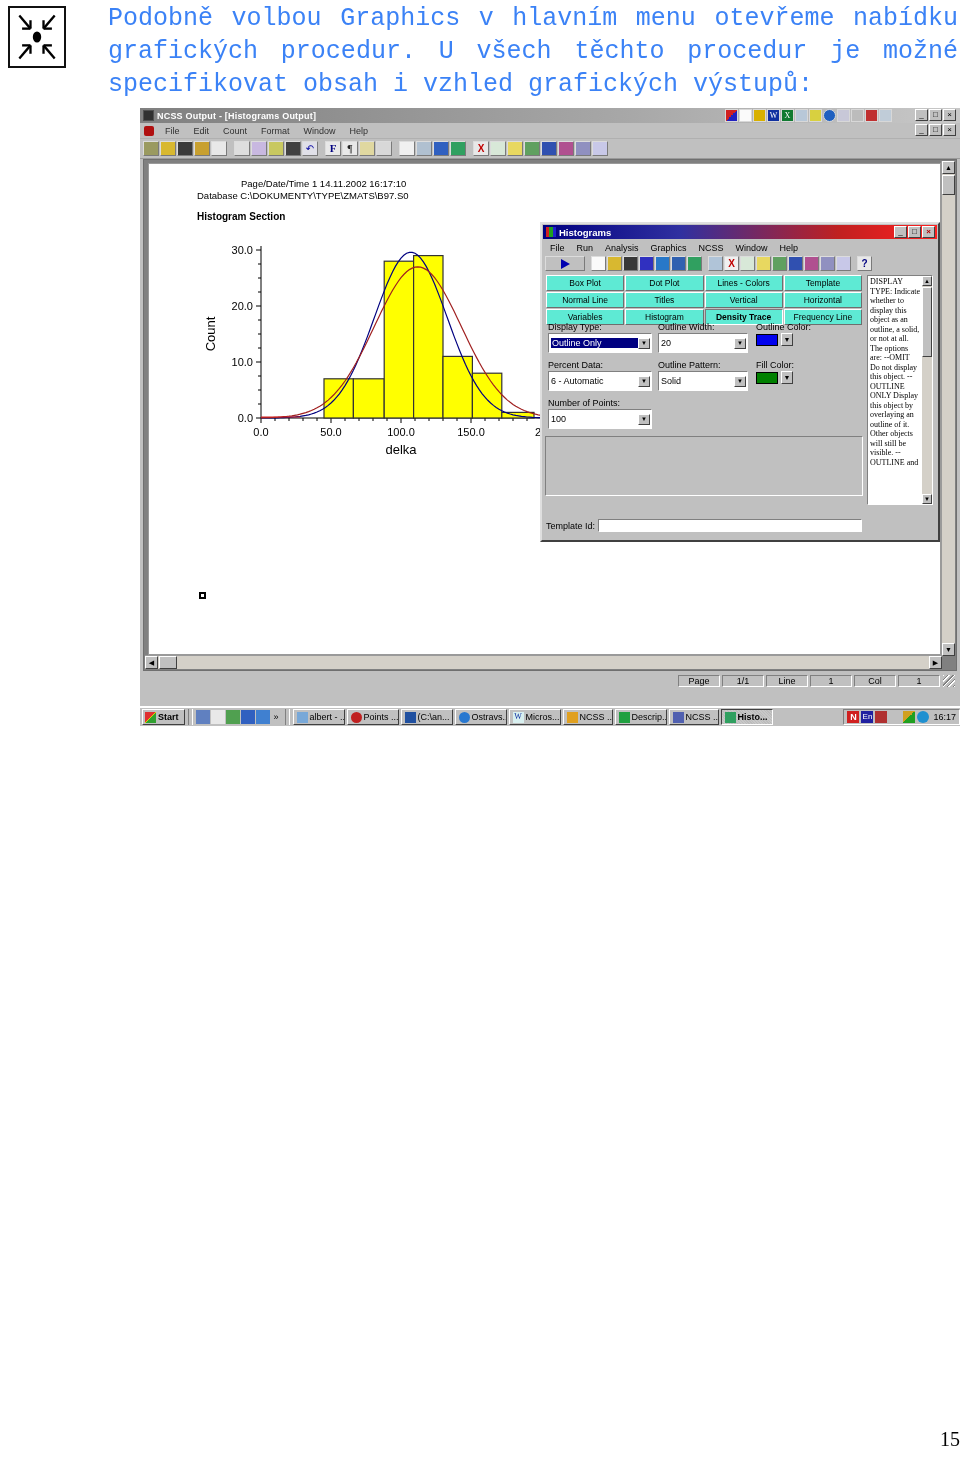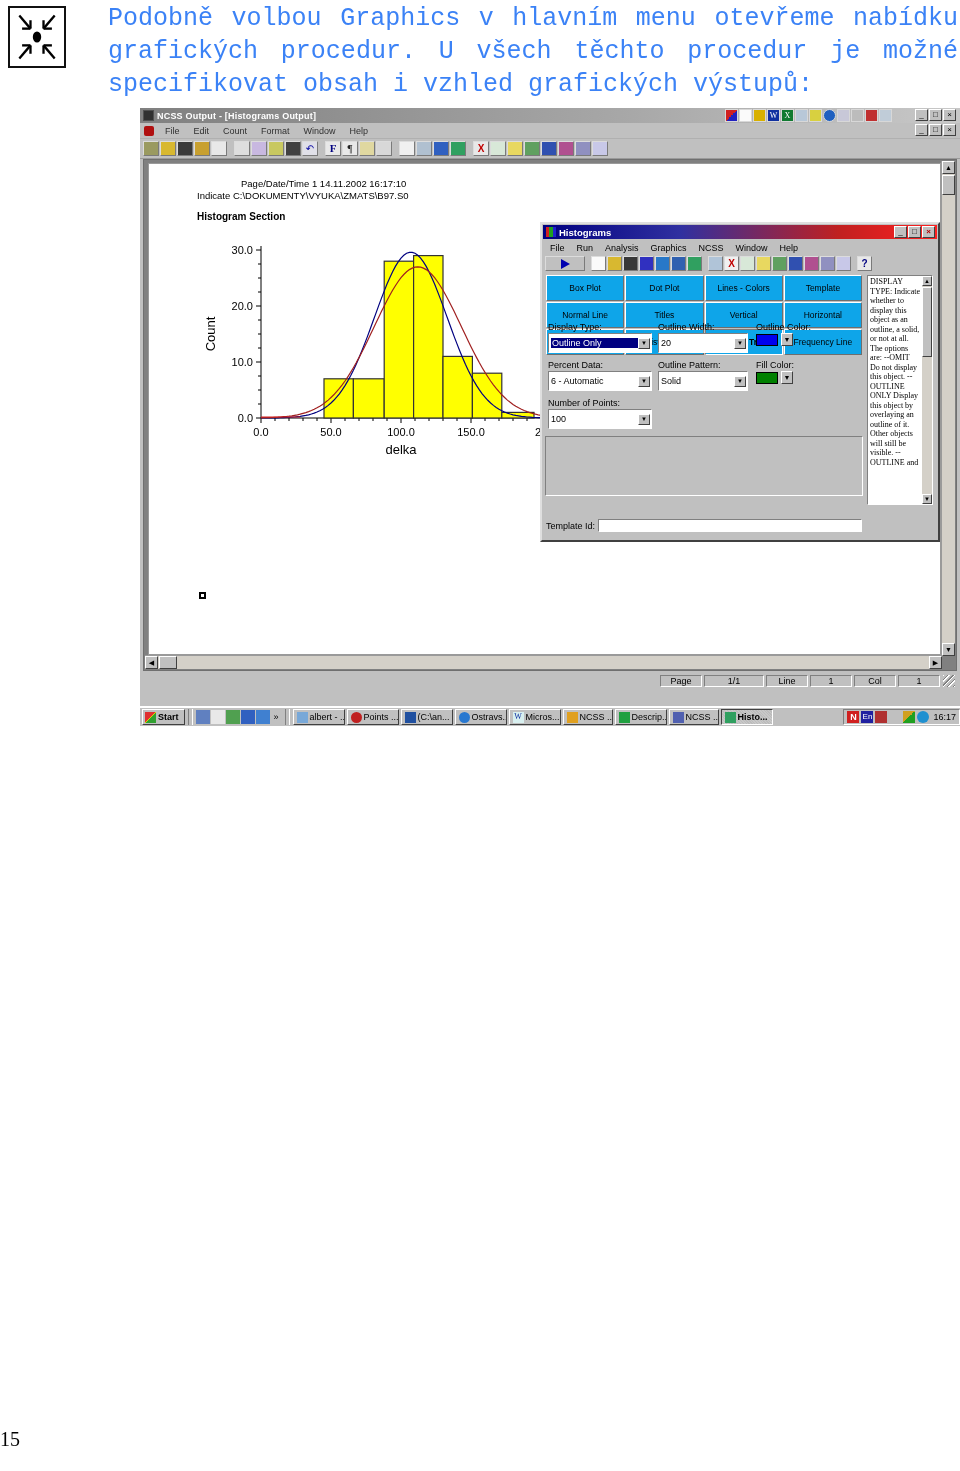--- a/index.html
+++ b/index.html
@@ -116,21 +116,21 @@
   .dtbtn{width:15px;height:15px;border:1px solid #dcdcdc;border-right-color:#7a7a7a;
          border-bottom-color:#7a7a7a;box-sizing:border-box;overflow:hidden;position:relative;}
   .runbtn{width:40px;height:15px;border:1px solid #dcdcdc;border-right-color:#7a7a7a;
           border-bottom-color:#7a7a7a;box-sizing:border-box;display:flex;align-items:center;
           justify-content:center;}
   .tri{width:0;height:0;border-left:9px solid #0000b0;border-top:5px solid transparent;
        border-bottom:5px solid transparent;}
 
   .tabs{position:absolute;left:4px;top:51px;width:316px;}
   .tabrow{display:flex;gap:1px;margin-bottom:1px;}
-  .tab{flex:1;height:26px;background:#0ea5e9;border:1px solid #fff;border-right-color:#6e6e6e;
+  .tab{flex:1;height:16px;background:#5eead4;border:1px solid #fff;border-right-color:#6e6e6e;
        border-bottom-color:#6e6e6e;box-sizing:border-box;display:flex;align-items:center;
        justify-content:center;font-size:8.5px;color:#000;}
   .tab.active{font-weight:bold;border:1px solid #7a7a7a;border-right-color:#fff;border-bottom-color:#fff;}
 
   .fields{position:absolute;left:4px;top:98px;width:316px;height:110px;}
   .fcol{position:absolute;}
   .flab{font-size:9px;color:#000;margin-bottom:1px;white-space:nowrap;}
   .combo{height:20px;background:#fff;border:1px solid #808080;border-right-color:#fff;
          border-bottom-color:#fff;box-sizing:border-box;display:flex;align-items:center;
          font-size:9px;padding-left:2px;position:relative;}
@@ -152,21 +152,21 @@
             font-family:Liberation Serif, serif;}
   .helpsb{position:absolute;right:0;top:0;bottom:0;width:10px;background:#d4d0c8;}
 
   .bigpanel{position:absolute;left:3px;top:212px;width:318px;height:60px;background:#c0c0c0;
             border:1px solid #808080;border-right-color:#fff;border-bottom-color:#fff;box-sizing:border-box;}
   .tmplrow{position:absolute;left:4px;bottom:8px;width:316px;display:flex;align-items:center;gap:3px;}
   .tmpllab{font-size:9px;white-space:nowrap;}
   .tmplfield{flex:1;height:13px;background:#fff;border:1px solid #808080;border-right-color:#fff;
              border-bottom-color:#fff;box-sizing:border-box;}
 
-  .pageno{position:absolute;left:0;top:1428px;width:960px;text-align:left;
+  .pageno{position:absolute;left:0;top:1428px;width:960px;text-align:right;
           font-family:"Liberation Serif",serif;font-size:20px;color:#000;}
 </style>
 </head>
 <body>
 
 <div class="logo-box">
   <svg viewBox="0 0 58 62">
     <g stroke="#000" stroke-width="2.5" fill="none">
       <path d="M10 8 L22 22"></path>
         <path d="M22 22 L13 22"></path>
@@ -256,21 +256,21 @@
     <div class="tbtn" style="background:#60a060"></div>
     <div class="tbtn" style="background:#3050b0"></div>
     <div class="tbtn" style="background:#b05090"></div>
     <div class="tbtn" style="background:#9090c0"></div>
     <div class="tbtn" style="background:#c8c8e8"></div>
   </div>
 
   <div class="client">
     <div class="page">
       <div class="rep rep-line1">Page/Date/Time          1    14.11.2002 16:17:10</div>
-      <div class="rep rep-line2">Indicate       C:\DOKUMENTY\VYUKA\ZMATS\B97.S0</div>
+      <div class="rep rep-line2">Database       C:\DOKUMENTY\TYPE\ZMATS\B97.S0</div>
       <div class="rep rep-head">Histogram Section</div>
       <div class="objmark"></div>
 
       <div class="chart">
         <svg id="chart-svg" width="370" height="245" viewBox="0 0 370 245">
             <line x1="72" y1="14" x2="72" y2="186" stroke="#000" stroke-width="1"></line>
             <line x1="72" y1="186" x2="366" y2="186" stroke="#000" stroke-width="1"></line>
             <line x1="67" y1="186" x2="72" y2="186" stroke="#000" stroke-width="1"></line>
             <text x="64" y="190" text-anchor="end" font-size="11" font-family="&quot;Liberation Sans&quot;,sans-serif" fill="#000">0.0</text>
             <line x1="67" y1="130" x2="72" y2="130" stroke="#000" stroke-width="1"></line>
@@ -337,21 +337,21 @@
     </div>
     <div class="hsb">
       <div class="sbbtn" style="left:0;top:0">◀</div>
       <div class="sbthumb" style="left:14px;top:0;width:18px;height:13px"></div>
       <div class="sbbtn" style="right:0;top:0">▶</div>
     </div>
   </div>
 
   <div class="status">
     <div class="sfield" style="width:42px">Page</div>
-    <div class="sfield" style="width:60px">1/1</div>
+    <div class="sfield" style="width:42px">1/1</div>
     <div class="sfield" style="width:42px">Line</div>
     <div class="sfield" style="width:42px">1</div>
     <div class="sfield" style="width:42px">Col</div>
     <div class="sfield" style="width:42px">1</div>
     <div class="grip"></div>
   </div>
 
   <div class="dlg">
     <div class="dlgbar">
       <div class="dicon"></div>

